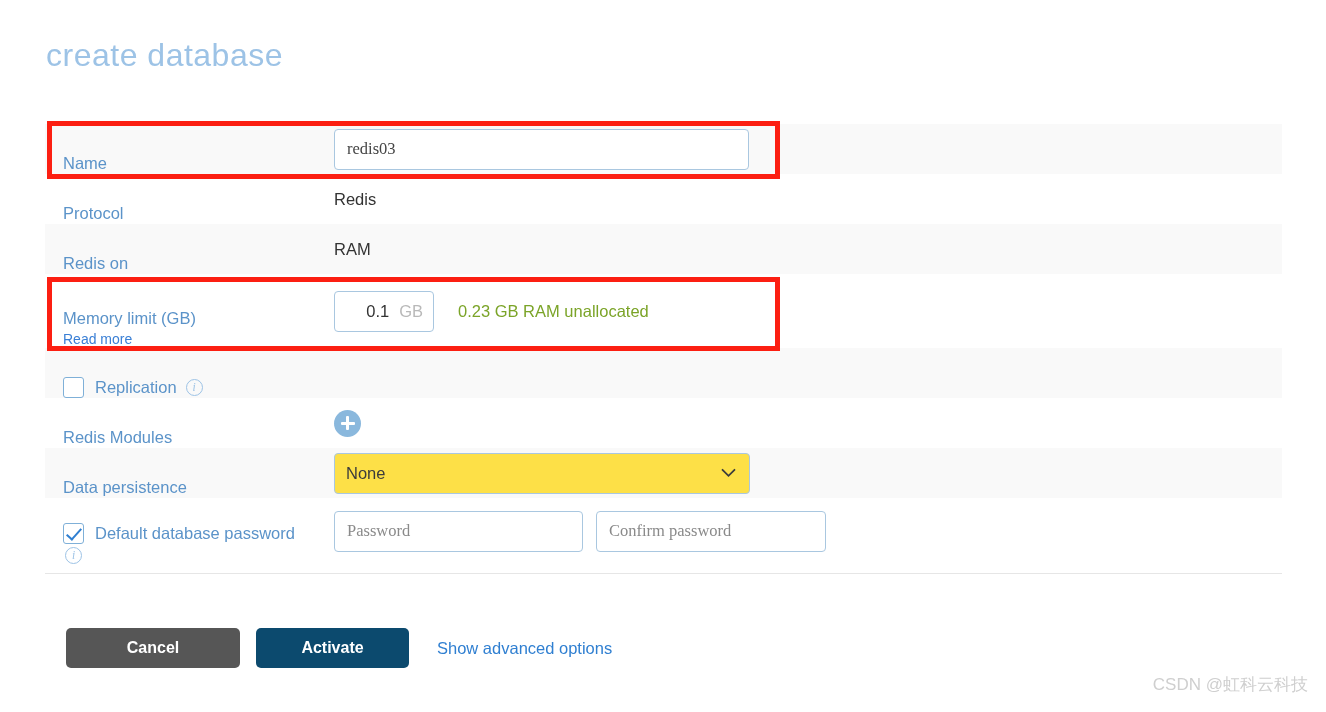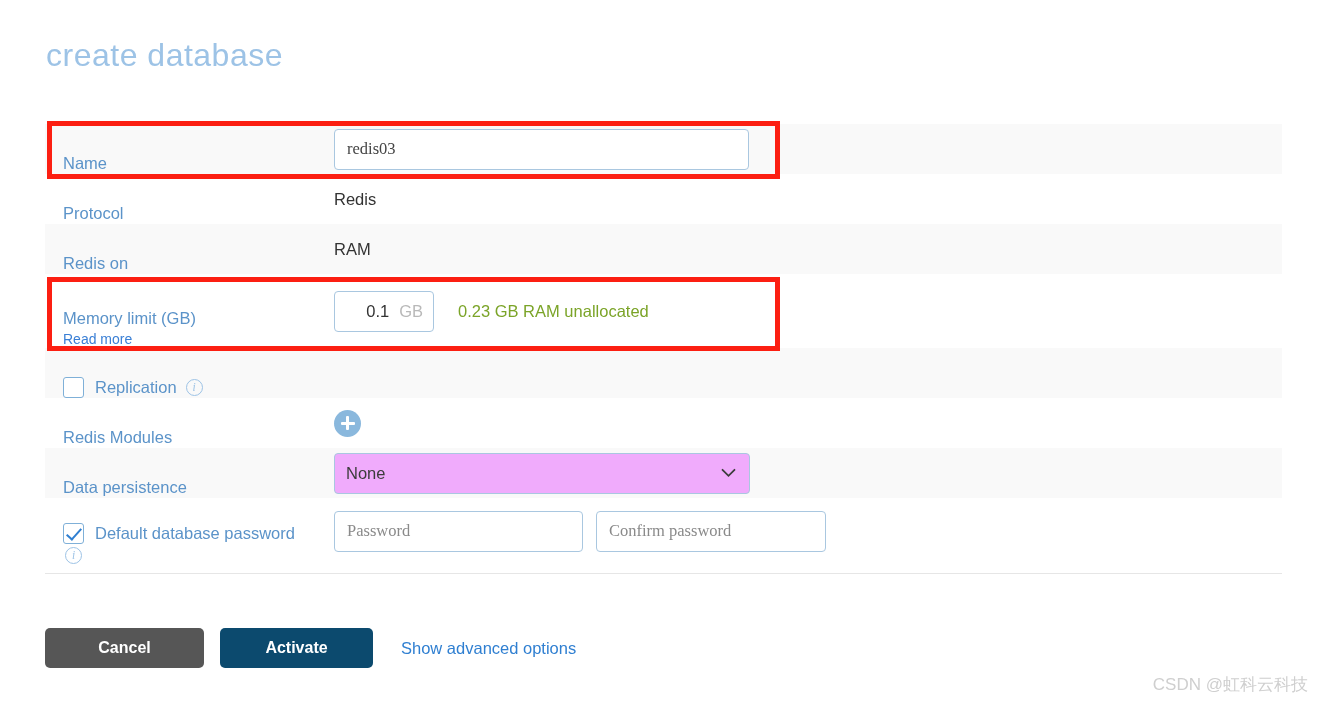--- a/index.html
+++ b/index.html
@@ -123,21 +123,21 @@
   .select-wrap {
     position: relative;
     width: 416px;
     height: 41px;
   }
   .select-box {
     width: 100%;
     height: 41px;
     border: 1px solid #a9c7e0;
     border-radius: 4px;
-    background: #f0abfc;
+    background: #fde047;
     font-size: 16.5px;
     color: #3c3c3c;
     padding: 0 44px 0 11px;
     display: flex;
     align-items: center;
     cursor: pointer;
   }
   .chev {
     position: absolute;
     right: 14px; top: 50%;
@@ -224,21 +224,21 @@
   .btn {
     border: none;
     border-radius: 5px;
     font-size: 16px;
     font-weight: bold;
     color: #fff;
     height: 40px;
     cursor: pointer;
     font-family: "Liberation Sans", sans-serif;
   }
-  .btn-cancel { width: 159px; background: #565656; }
+  .btn-cancel { width: 174px; background: #565656; margin-left: 21px; }
   .btn-activate { width: 153px; background: #0c4a6e; margin-left: 16px; }
   .adv-link {
     margin-left: 28px;
     font-size: 16.5px;
     color: #2f7fd1;
     cursor: pointer;
   }
 
   
   .annot {

